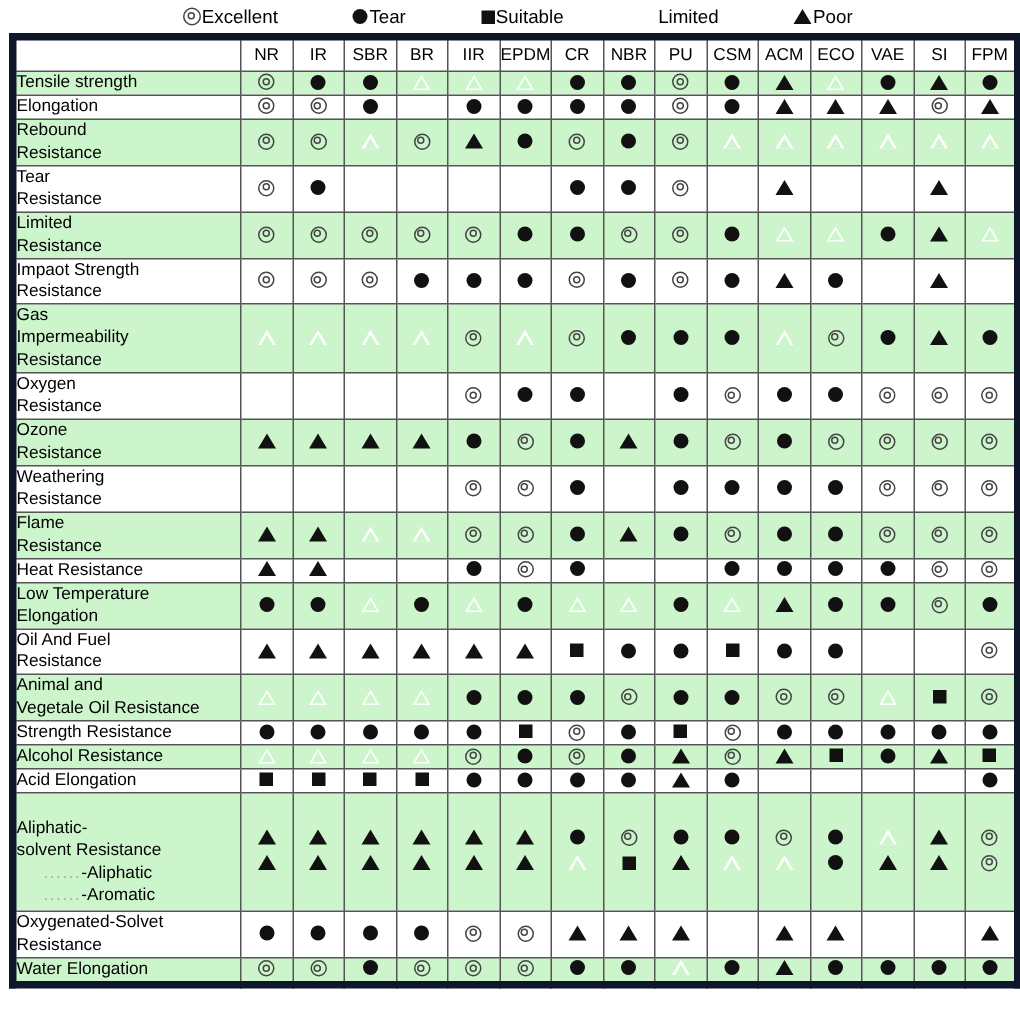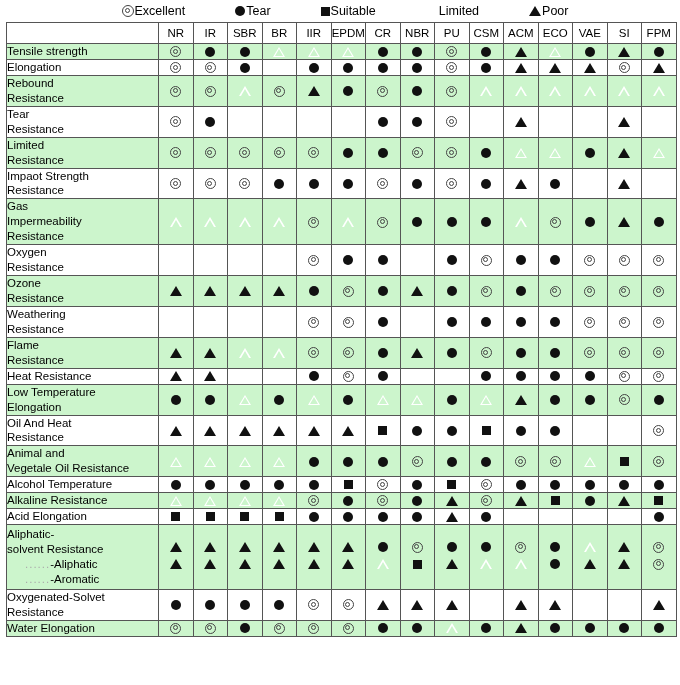--- a/index.html
+++ b/index.html
@@ -44,21 +44,21 @@
     line-height: 1;
   }
   .legend-item .txt { line-height: 1; }
 
   
   table.matrix {
     border-collapse: collapse;
     table-layout: fixed;
     margin: 0 4px 0 6px;
     width: 670px;
-    border: 1px solid #0f172a;
+    border: 5px solid #0f172a;
   }
   table.matrix td, table.matrix th {
     border: 1px solid #555555;
     padding: 0;
     font-weight: normal;
     font-size: 11.5px;
     vertical-align: middle;
   }
   col.labelcol { width: 152px; }
   col.datacol  { width: 34.5px; }
@@ -156,21 +156,21 @@
     border-bottom: 10px solid #111;
   }
 
   
   .legend .sym-excellent { width: 12px; height: 12px; }
   .legend .sym-excellent::after { left: 2px; top: 2px; width: 5px; height: 5px; }
   .legend .sym-limited::after { border-bottom-color: #ffffff; }
 
   
   td.rowlabel.compound {
-    padding-top: 2px;
+    padding-top: 16px;
     padding-bottom: 2px;
   }
   .sub-line { padding-left: 18px; }
   .dots {
     color: #aaaaaa;
     letter-spacing: 1px;
   }
   td.cell.stacked {
     padding: 0;
   }
@@ -497,21 +497,21 @@
           <td class="cell"><span class="sym sym-limited"></span></td>
           <td class="cell"><span class="sym sym-good"></span></td>
           <td class="cell"><span class="sym sym-limited"></span></td>
           <td class="cell"><span class="sym sym-poor"></span></td>
           <td class="cell"><span class="sym sym-good"></span></td>
           <td class="cell"><span class="sym sym-good"></span></td>
           <td class="cell"><span class="sym sym-excellent"></span></td>
           <td class="cell"><span class="sym sym-good"></span></td>
         </tr>
         <tr class="white">
-          <td class="rowlabel">Oil And Heat
+          <td class="rowlabel">Oil And Fuel
 Resistance</td>
           <td class="cell"><span class="sym sym-poor"></span></td>
           <td class="cell"><span class="sym sym-poor"></span></td>
           <td class="cell"><span class="sym sym-poor"></span></td>
           <td class="cell"><span class="sym sym-poor"></span></td>
           <td class="cell"><span class="sym sym-poor"></span></td>
           <td class="cell"><span class="sym sym-poor"></span></td>
           <td class="cell"><span class="sym sym-suitable"></span></td>
           <td class="cell"><span class="sym sym-good"></span></td>
           <td class="cell"><span class="sym sym-good"></span></td>
@@ -535,39 +535,39 @@
           <td class="cell"><span class="sym sym-excellent"></span></td>
           <td class="cell"><span class="sym sym-good"></span></td>
           <td class="cell"><span class="sym sym-good"></span></td>
           <td class="cell"><span class="sym sym-excellent"></span></td>
           <td class="cell"><span class="sym sym-excellent"></span></td>
           <td class="cell"><span class="sym sym-limited"></span></td>
           <td class="cell"><span class="sym sym-suitable"></span></td>
           <td class="cell"><span class="sym sym-excellent"></span></td>
         </tr>
         <tr class="white">
-          <td class="rowlabel">Alcohol Temperature</td>
-          <td class="cell"><span class="sym sym-good"></span></td>
-          <td class="cell"><span class="sym sym-good"></span></td>
-          <td class="cell"><span class="sym sym-good"></span></td>
-          <td class="cell"><span class="sym sym-good"></span></td>
-          <td class="cell"><span class="sym sym-good"></span></td>
-          <td class="cell"><span class="sym sym-suitable"></span></td>
-          <td class="cell"><span class="sym sym-excellent"></span></td>
-          <td class="cell"><span class="sym sym-good"></span></td>
-          <td class="cell"><span class="sym sym-suitable"></span></td>
-          <td class="cell"><span class="sym sym-excellent"></span></td>
-          <td class="cell"><span class="sym sym-good"></span></td>
-          <td class="cell"><span class="sym sym-good"></span></td>
-          <td class="cell"><span class="sym sym-good"></span></td>
-          <td class="cell"><span class="sym sym-good"></span></td>
-          <td class="cell"><span class="sym sym-good"></span></td>
-        </tr>
-        <tr class="green">
-          <td class="rowlabel">Alkaline Resistance</td>
+          <td class="rowlabel">Strength Resistance</td>
+          <td class="cell"><span class="sym sym-good"></span></td>
+          <td class="cell"><span class="sym sym-good"></span></td>
+          <td class="cell"><span class="sym sym-good"></span></td>
+          <td class="cell"><span class="sym sym-good"></span></td>
+          <td class="cell"><span class="sym sym-good"></span></td>
+          <td class="cell"><span class="sym sym-suitable"></span></td>
+          <td class="cell"><span class="sym sym-excellent"></span></td>
+          <td class="cell"><span class="sym sym-good"></span></td>
+          <td class="cell"><span class="sym sym-suitable"></span></td>
+          <td class="cell"><span class="sym sym-excellent"></span></td>
+          <td class="cell"><span class="sym sym-good"></span></td>
+          <td class="cell"><span class="sym sym-good"></span></td>
+          <td class="cell"><span class="sym sym-good"></span></td>
+          <td class="cell"><span class="sym sym-good"></span></td>
+          <td class="cell"><span class="sym sym-good"></span></td>
+        </tr>
+        <tr class="green">
+          <td class="rowlabel">Alcohol Resistance</td>
           <td class="cell"><span class="sym sym-limited"></span></td>
           <td class="cell"><span class="sym sym-limited"></span></td>
           <td class="cell"><span class="sym sym-limited"></span></td>
           <td class="cell"><span class="sym sym-limited"></span></td>
           <td class="cell"><span class="sym sym-excellent"></span></td>
           <td class="cell"><span class="sym sym-good"></span></td>
           <td class="cell"><span class="sym sym-excellent"></span></td>
           <td class="cell"><span class="sym sym-good"></span></td>
           <td class="cell"><span class="sym sym-poor"></span></td>
           <td class="cell"><span class="sym sym-excellent"></span></td>

